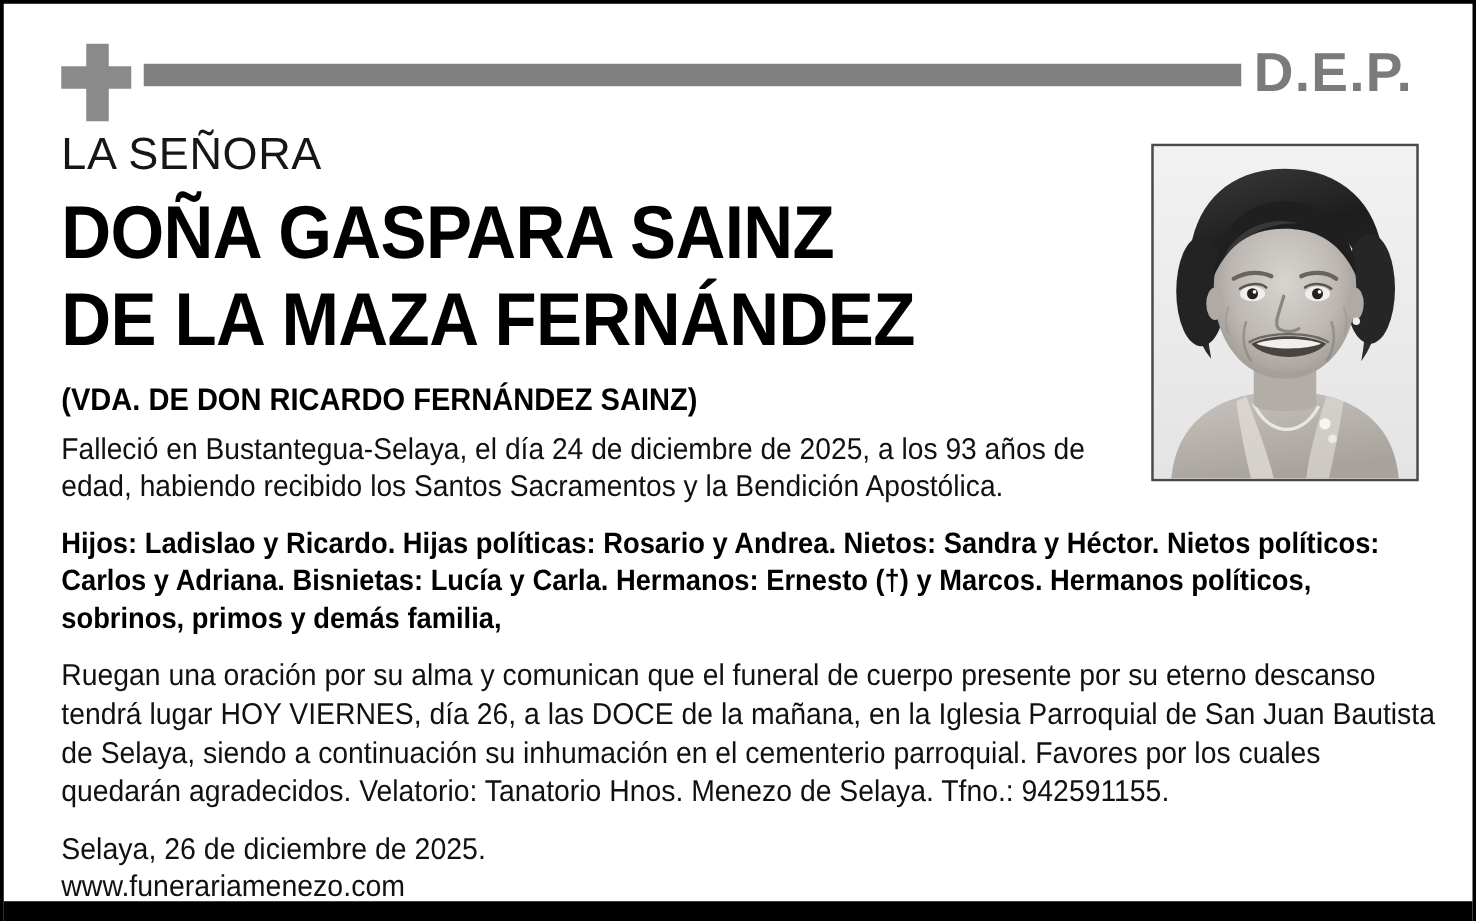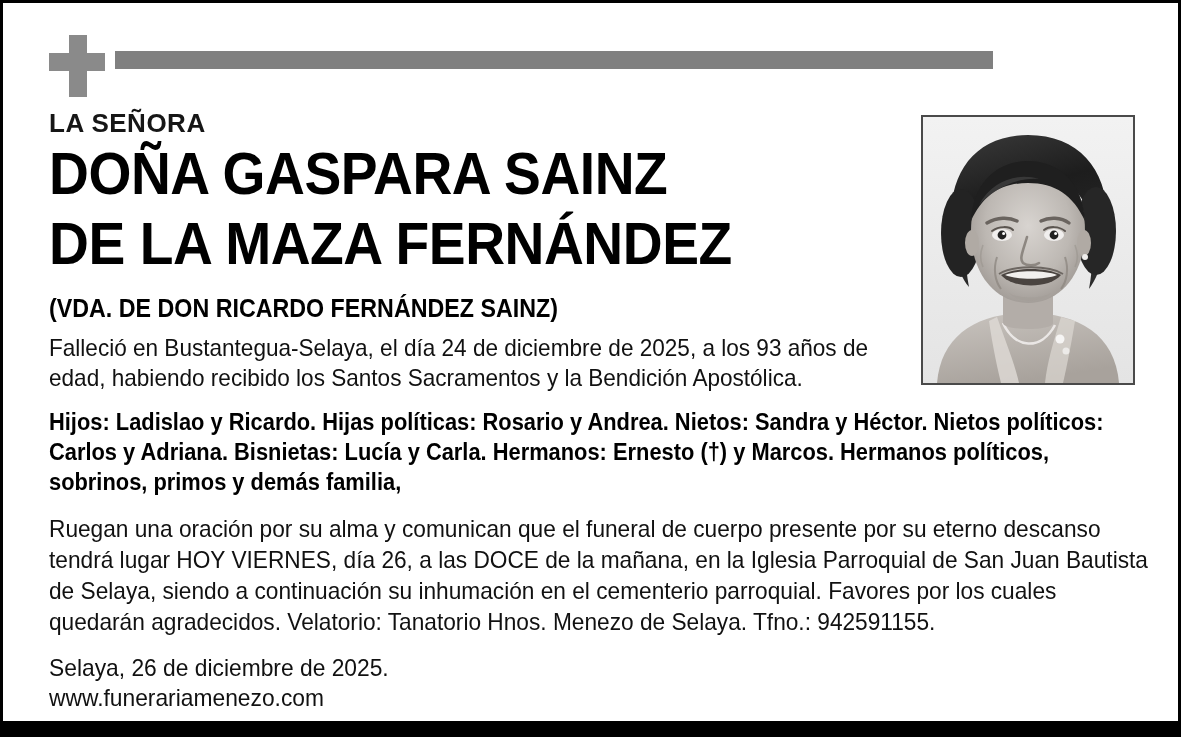--- a/index.html
+++ b/index.html
@@ -103,27 +103,27 @@
 
   
   .content {
     position: absolute;
     left: 46px;
     top: 104px;
     width: 1090px;
   }
 
   .eyebrow {
-    font-size: 26px;
+    font-size: 36px;
     line-height: 32px;
     letter-spacing: 0.5px;
     color: #161616;
-    font-weight: 700;
-    font-stretch: condensed;
-    margin: 0 0 4px 0;
+    font-weight: 400;
+    font-stretch: condensed;
+    margin: 0 0 16px 0;
   }
 
   .name {
     font-size: 60px;
     line-height: 62px;
     font-weight: 900;
     color: #000000;
     letter-spacing: -0.5px;
     font-stretch: condensed;
     transform: scaleX(0.92);
@@ -200,20 +200,21 @@
 
   <div class="header">
 
     <div class="cross">
       <div class="bar-v"></div>
       <div class="bar-h"></div>
     </div>
 
     <div class="rule"></div>
 
+    <div class="dep">D.E.P.</div>
   </div>
 
   <div class="portrait">
     <svg viewBox="0 0 210 266" preserveAspectRatio="xMidYMid slice">
       <defs>
         <linearGradient id="bgGrad" x1="0" y1="0" x2="0" y2="1">
           <stop offset="0%" stop-color="#f2f2f2"></stop>
           <stop offset="100%" stop-color="#e4e4e4"></stop>
         </linearGradient>
         <radialGradient id="faceGrad" cx="50%" cy="45%" r="62%">

